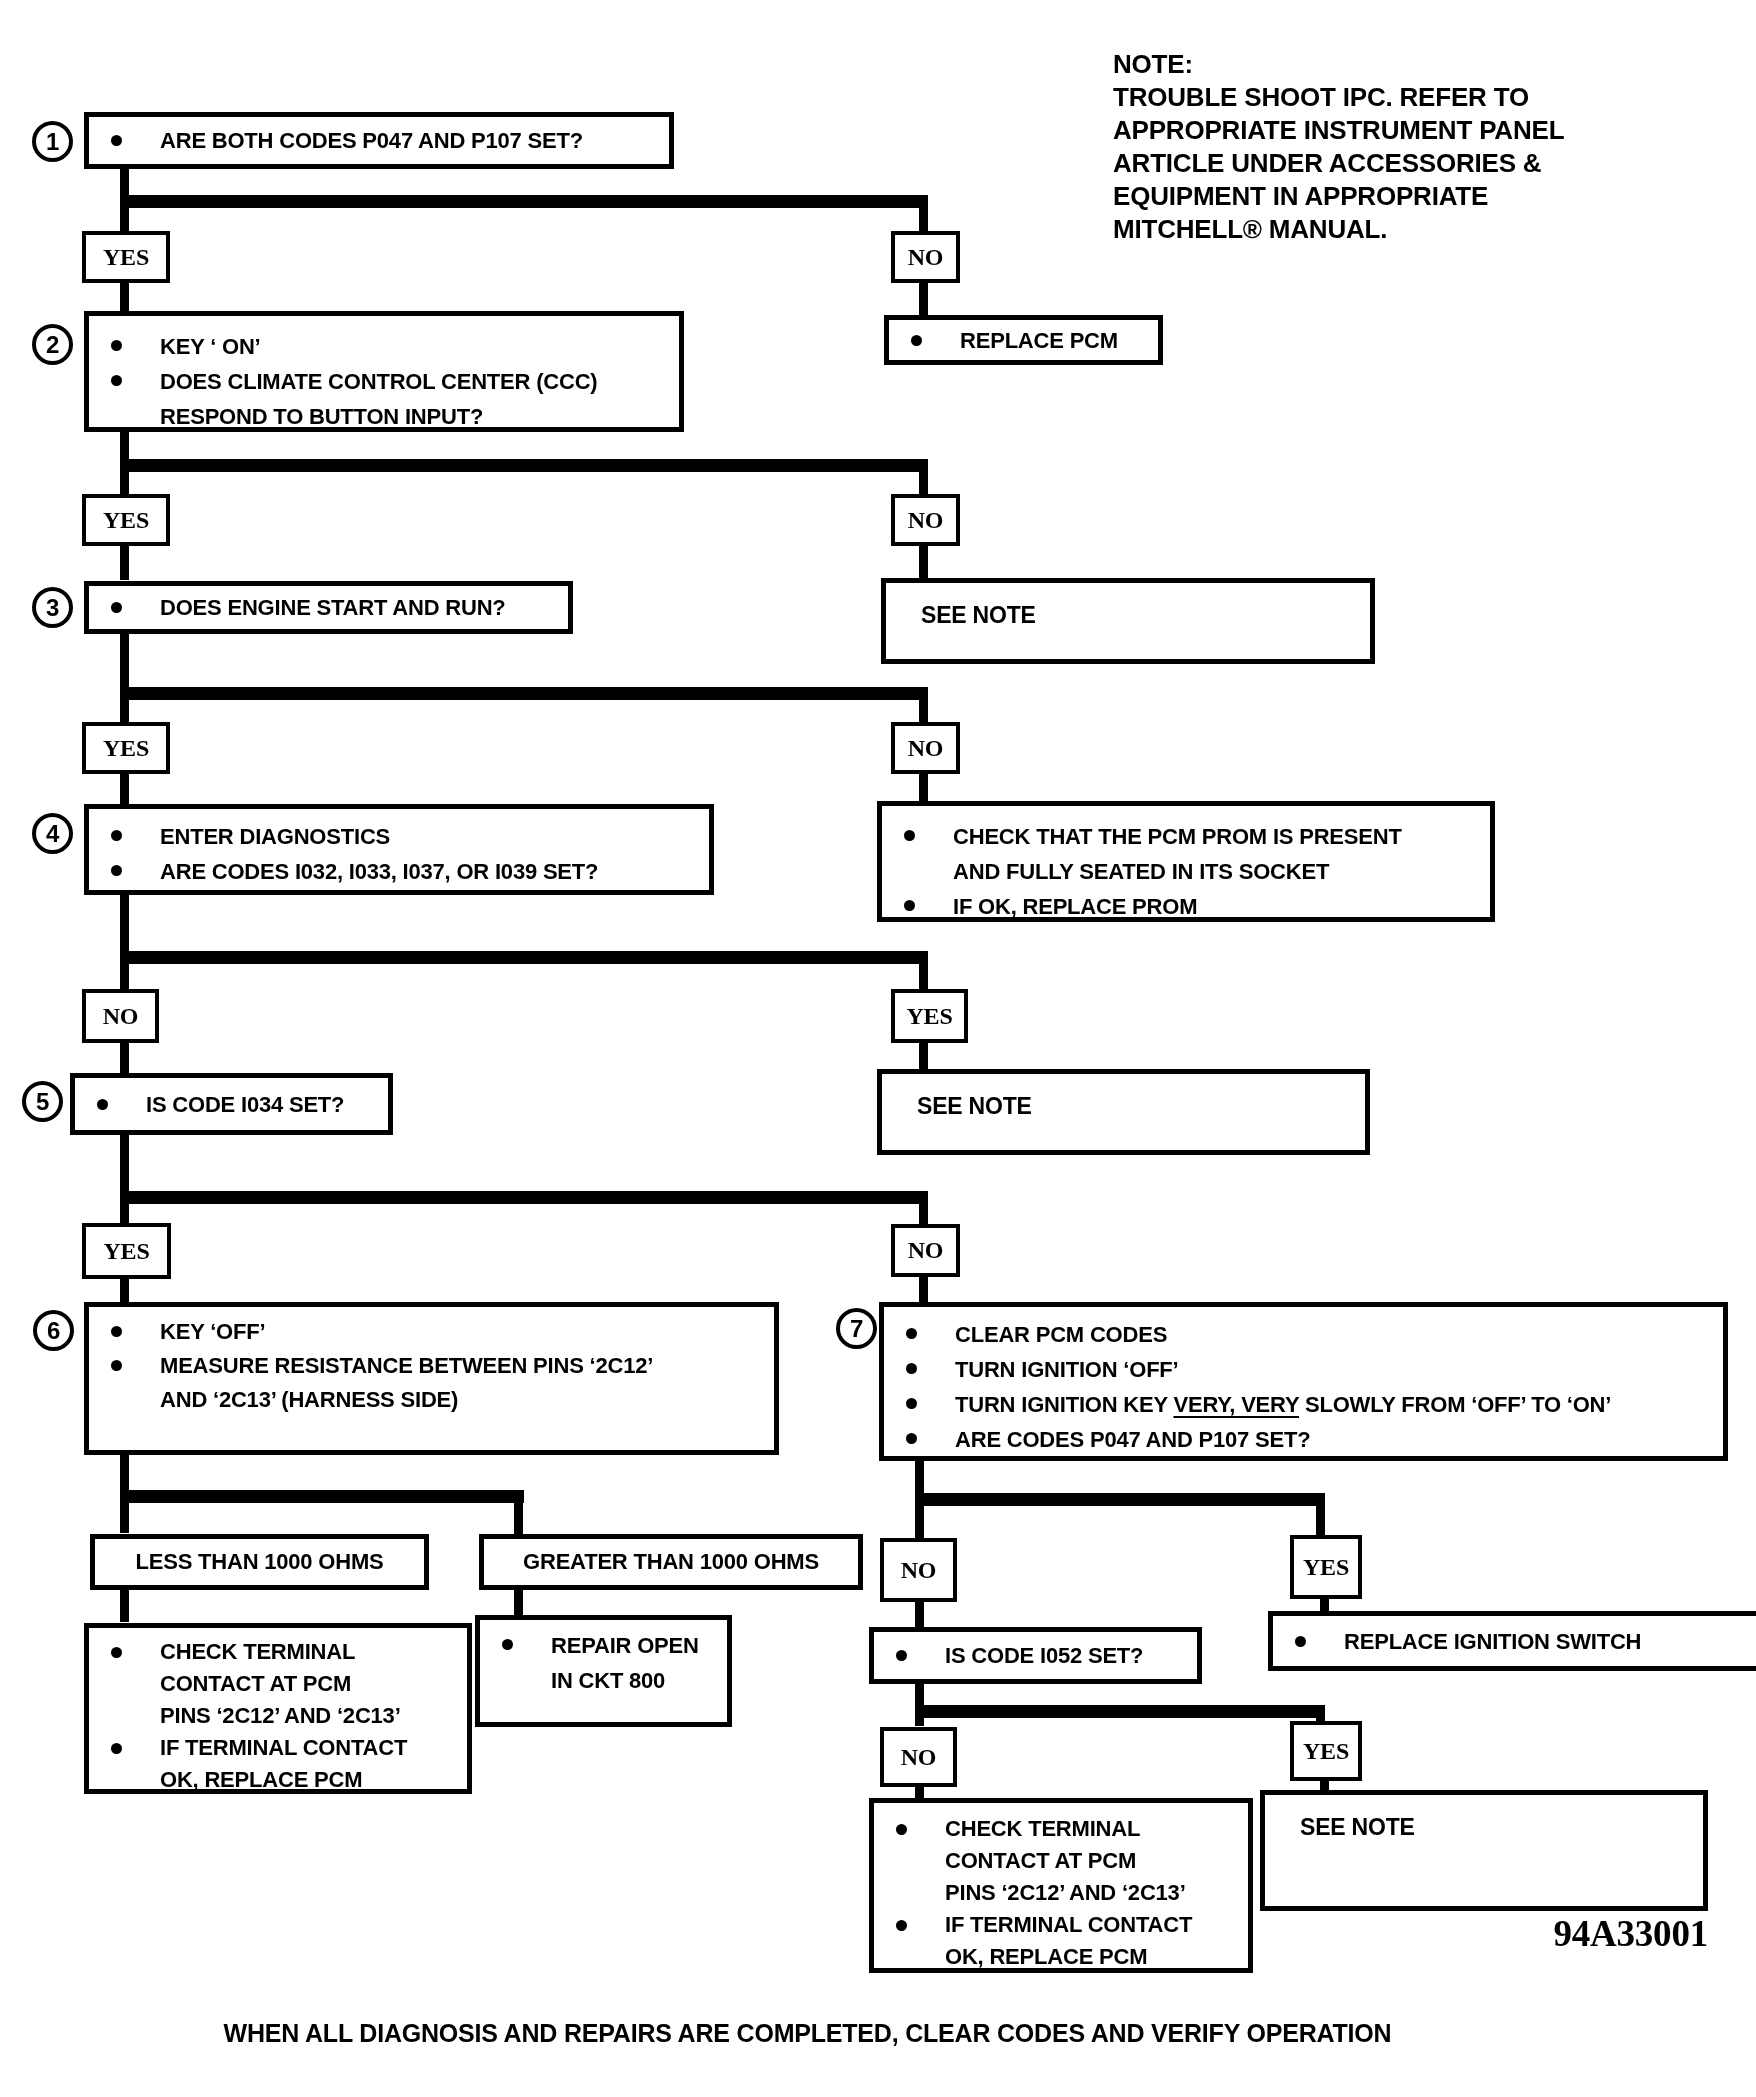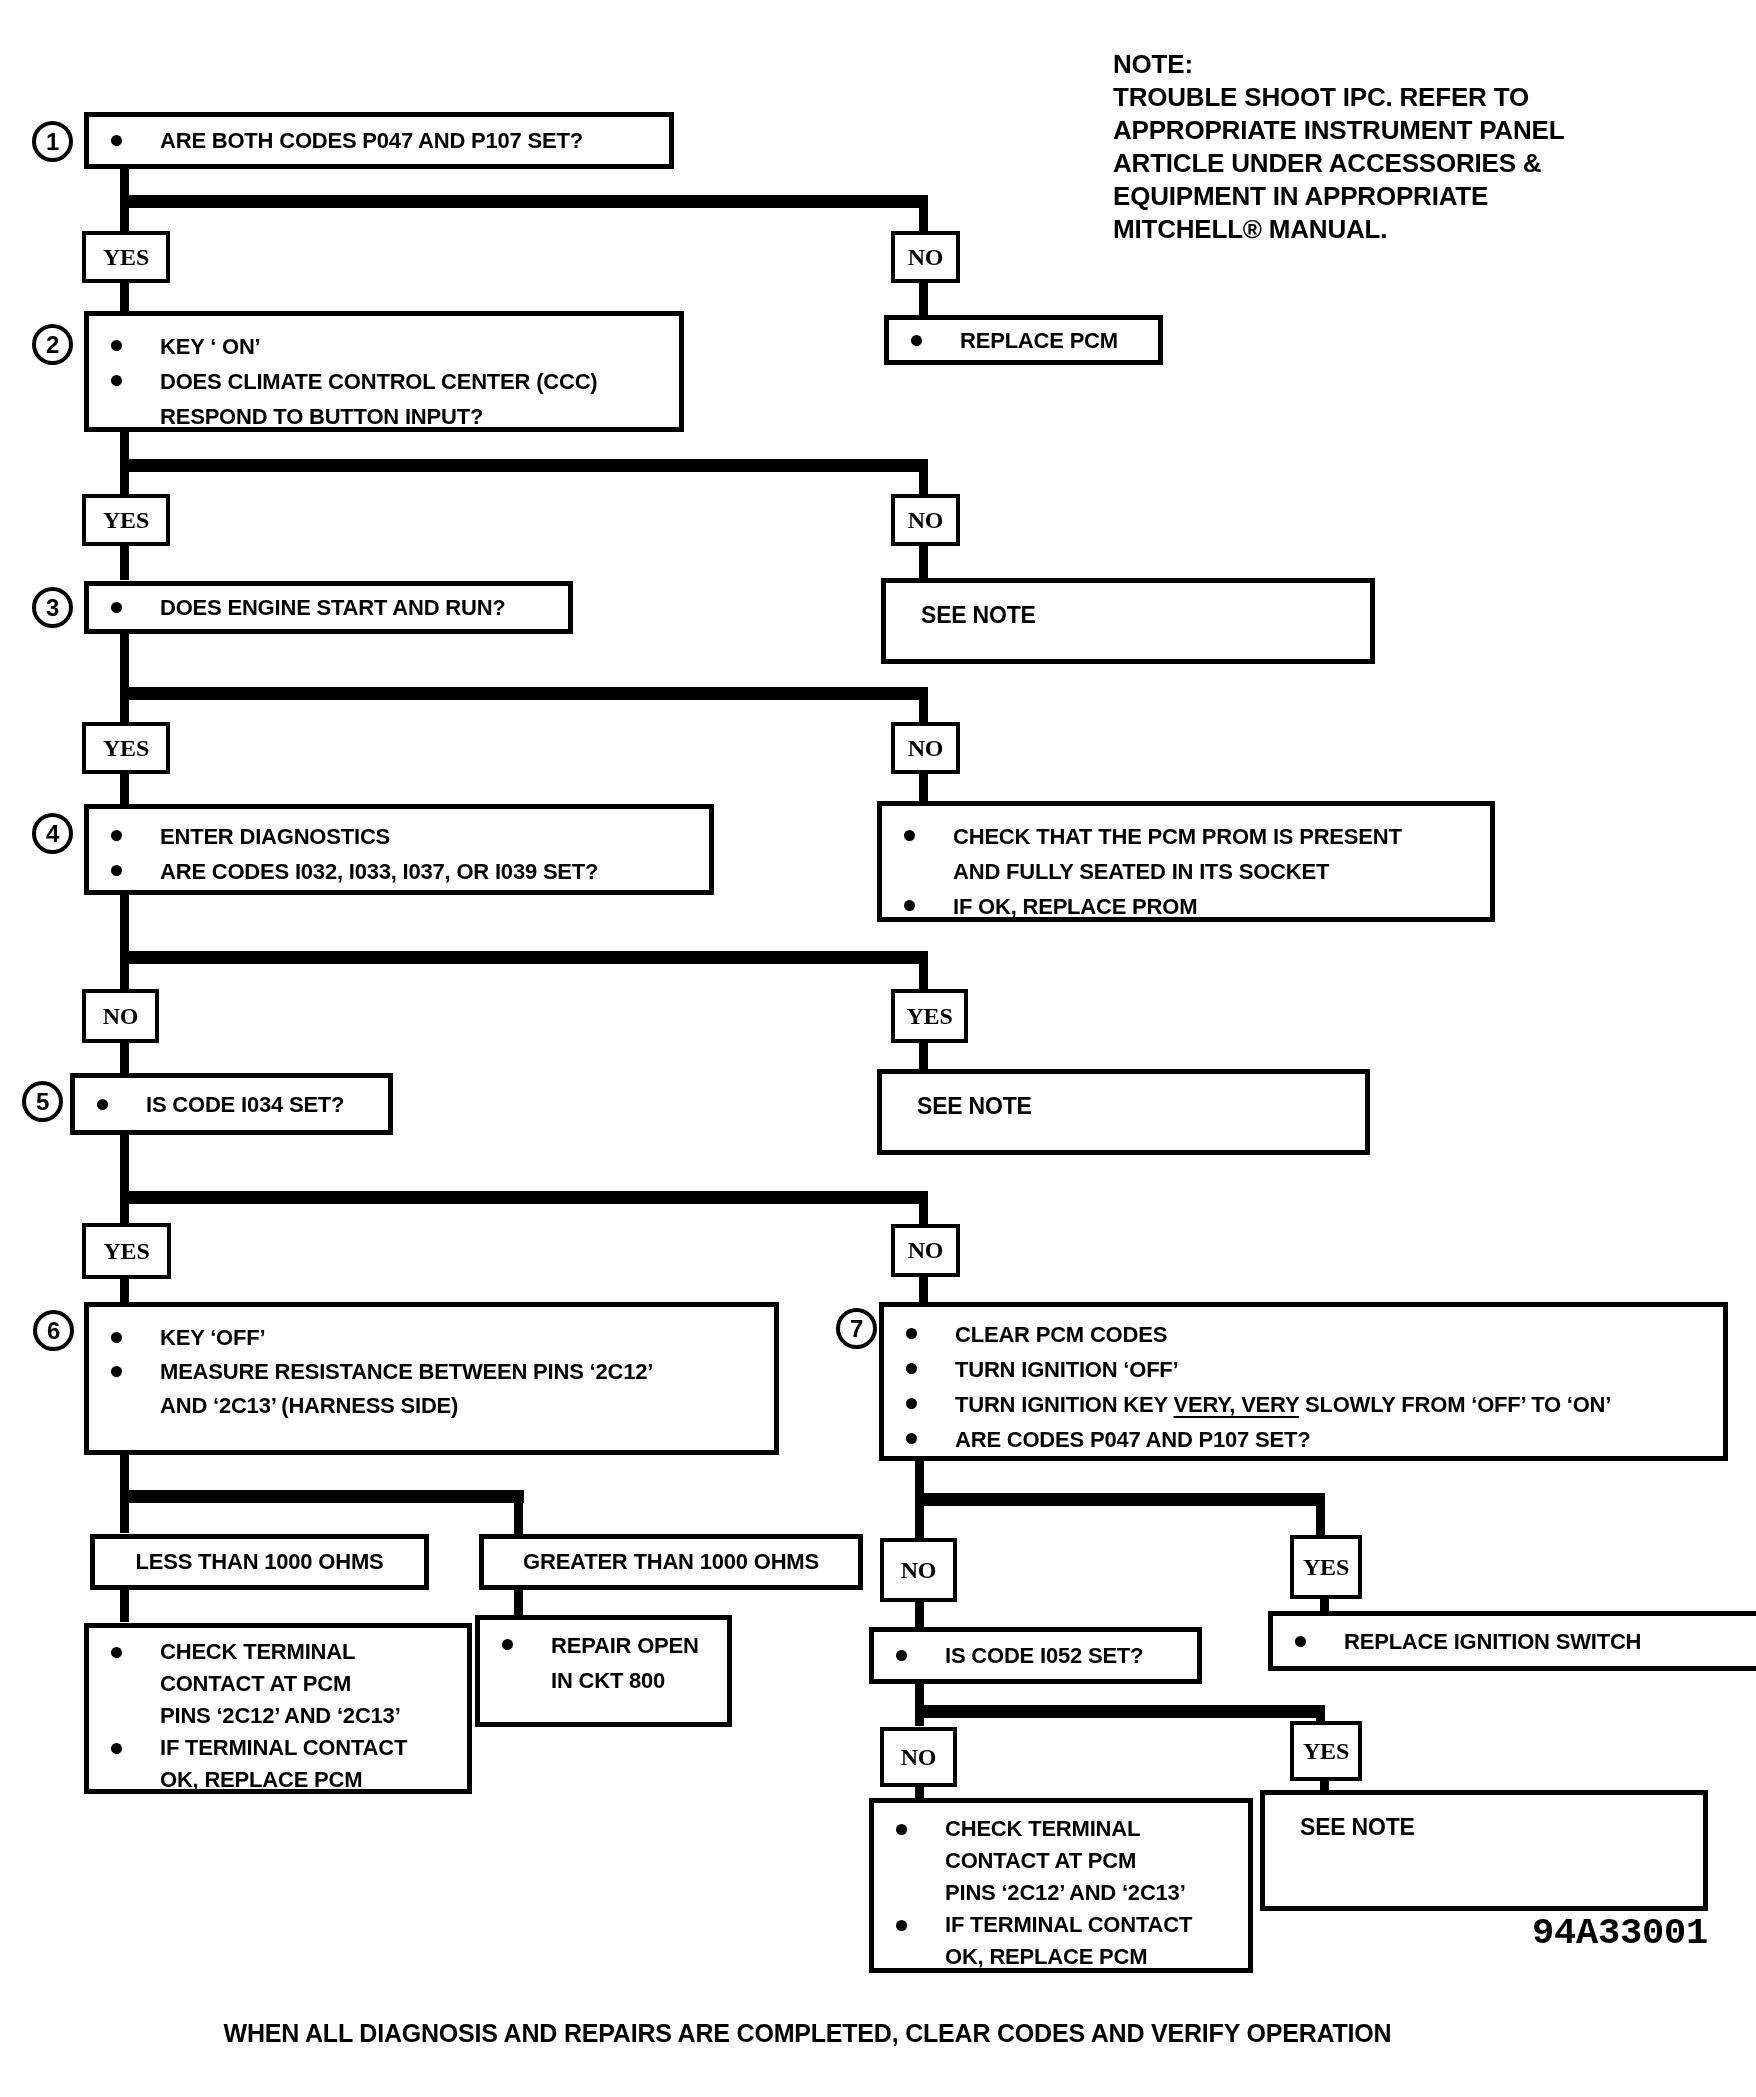--- a/index.html
+++ b/index.html
@@ -30,21 +30,21 @@
         background:#fff;display:flex;align-items:center;justify-content:center;
         font-size:24px;box-sizing:border-box;}
 
   
   .ln{position:absolute;background:#000;}
 
   
   #note{position:absolute;left:1113px;top:48px;width:510px;font-size:26px;line-height:33px;}
   #footer{position:absolute;left:0;top:2019px;width:1615px;text-align:center;font-size:25px;}
   #figid{position:absolute;left:1499px;top:1912px;width:209px;text-align:right;
-         font-family:Liberation Mono, monospace;font-size:37px;font-weight:bold;}
+         font-family:Liberation Serif, serif;font-size:37px;font-weight:bold;}
 </style>
 </head>
 <body>
 
 <div id="page">
 
   <div id="note">
     <span class="bl">NOTE:</span>
     <span class="bl">TROUBLE SHOOT IPC. REFER TO</span>
     <span class="bl">APPROPRIATE INSTRUMENT PANEL</span>
@@ -175,21 +175,21 @@
   <div class="ln" style="left:120px;top:1135px;width:8.8px;height:88px"></div>
   <div class="ln" style="left:120px;top:1191px;width:808px;height:12.8px"></div>
   <div class="ln" style="left:919px;top:1204px;width:8.8px;height:20px"></div>
 
   <div class="tag" style="left:82px;top:1223px;width:89px;height:56px">YES</div>
   <div class="tag" style="left:891px;top:1224px;width:69px;height:53px">NO</div>
 
   <div class="ln" style="left:120px;top:1278px;width:8.8px;height:24px"></div>
   <div class="ln" style="left:919px;top:1277px;width:8.8px;height:25.5px"></div>
 
-  <div class="node" style="left:84px;top:1302px;width:695px;height:153px;padding-top:14px">
+  <div class="node" style="left:84px;top:1302px;width:695px;height:153px;padding-top:8px">
     <div class="brow">
       <span class="dot"></span>
       <div class="btxt" style="line-height:34px">
           <span class="bl">KEY ‘OFF’</span>
         </div>
     </div>
     <div class="brow">
       <span class="dot"></span>
       <div class="btxt" style="line-height:34px">
         <span class="bl">MEASURE RESISTANCE BETWEEN PINS ‘2C12’</span>

